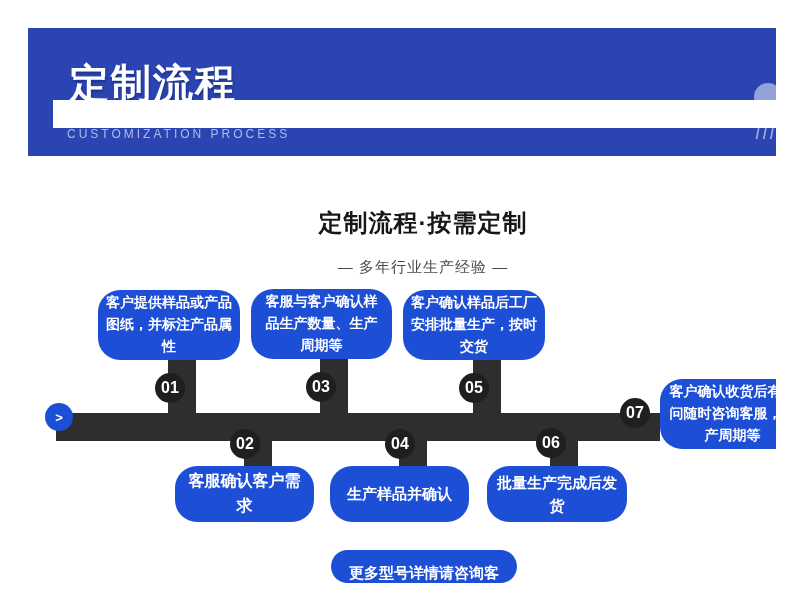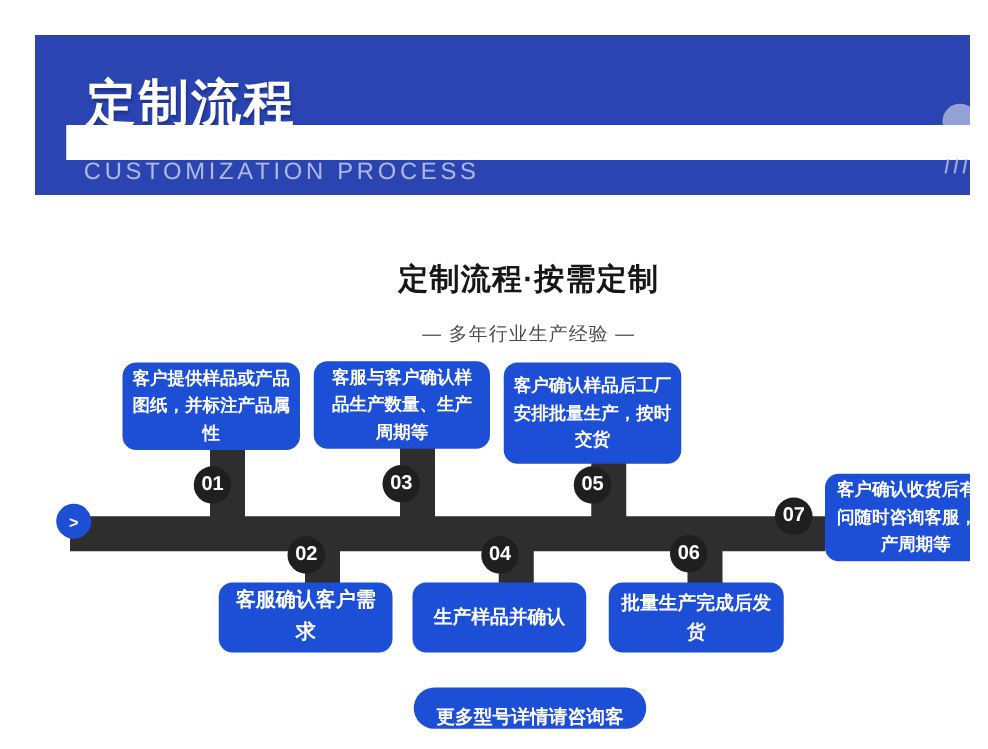--- a/index.html
+++ b/index.html
@@ -34,21 +34,21 @@
   }
   .banner-rule {
     position: absolute;
     left: 25px; top: 72px;
     width: 736px; height: 2px;
     background: #ffffff;
   }
   .banner-subtitle {
     position: absolute;
     left: 25px; top: 85px;
-    font-size: 19px;
+    font-size: 12px;
     color: rgba(255,255,255,0.62);
     letter-spacing: 3px;
   }
   .banner-dots {
     position: absolute;
     left: 712px; top: 41px;
     display: flex;
     gap: 9px;
   }
   .banner-dots .dot {
@@ -113,35 +113,35 @@
     align-items: center;
     justify-content: center;
     font-size: 13px;
     font-weight: 900;
     z-index: 3;
   }
 
   .fbox {
     position: absolute;
     background: #1d4fd6;
-    border-radius: 11px;
+    border-radius: 22px;
     color: #ffffff;
     font-size: 14px;
     font-weight: 700;
     line-height: 1.55;
     display: flex;
     align-items: center;
     justify-content: center;
     text-align: center;
     padding: 4px 8px;
     z-index: 2;
   }
   .b01 { left: 70px;  top: 262px; width: 142px; height: 70px; }
   .b03 { left: 223px; top: 261px; width: 141px; height: 70px; }
-  .b05 { left: 375px; top: 262px; width: 142px; height: 81px; }
+  .b05 { left: 375px; top: 262px; width: 142px; height: 70px; }
   .b02 { left: 147px; top: 438px; width: 139px; height: 56px; font-size: 16px; }
   .b04 { left: 302px; top: 438px; width: 139px; height: 56px; font-size: 15px; }
   .b06 { left: 459px; top: 438px; width: 140px; height: 56px; font-size: 15px; }
   .b07 { left: 632px; top: 351px; width: 145px; height: 70px; }
 
   .fnum {
     position: absolute;
     width: 30px; height: 30px;
     border-radius: 50%;
     background: #1f1f1f;

